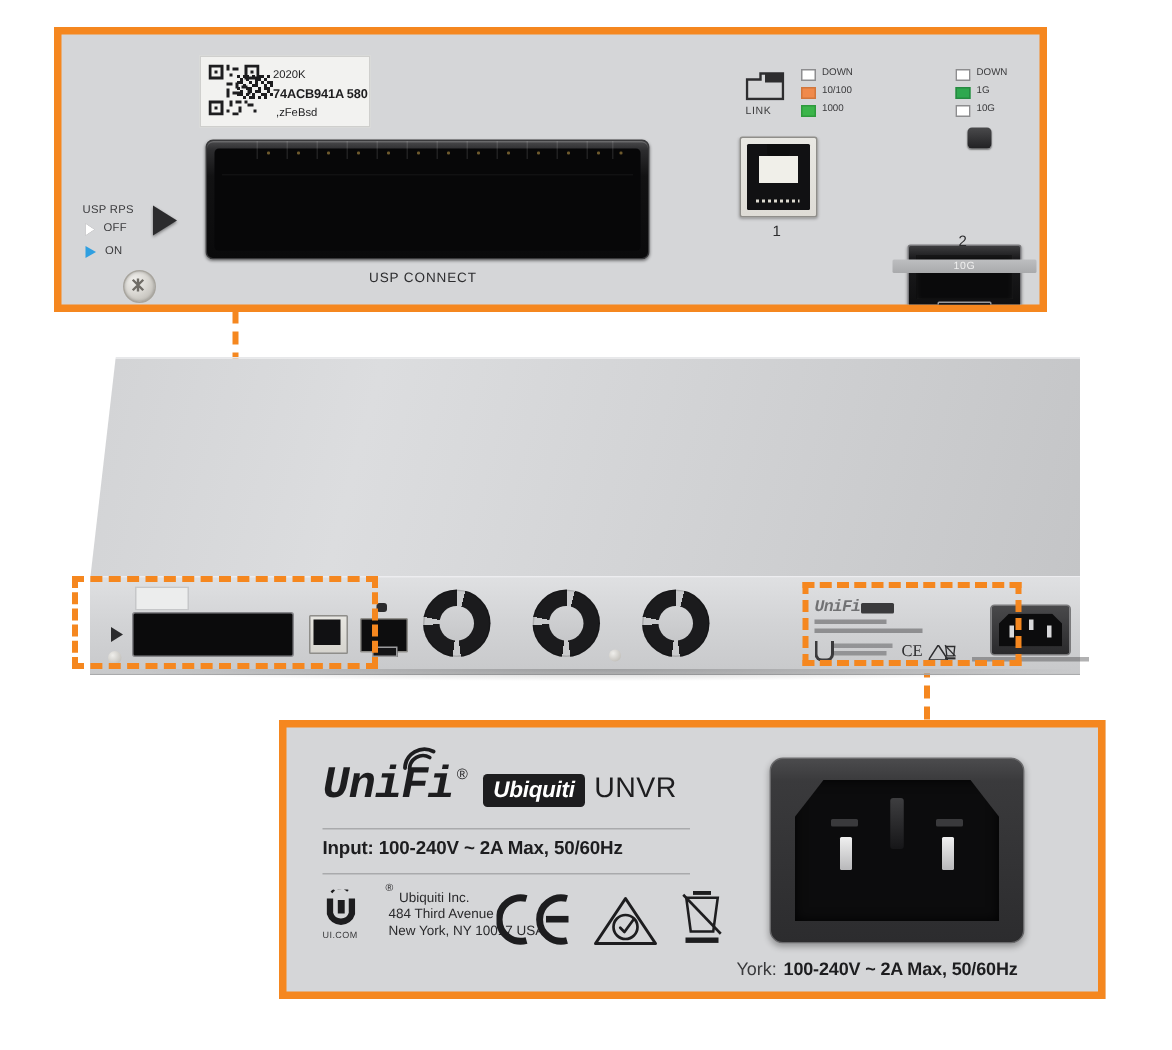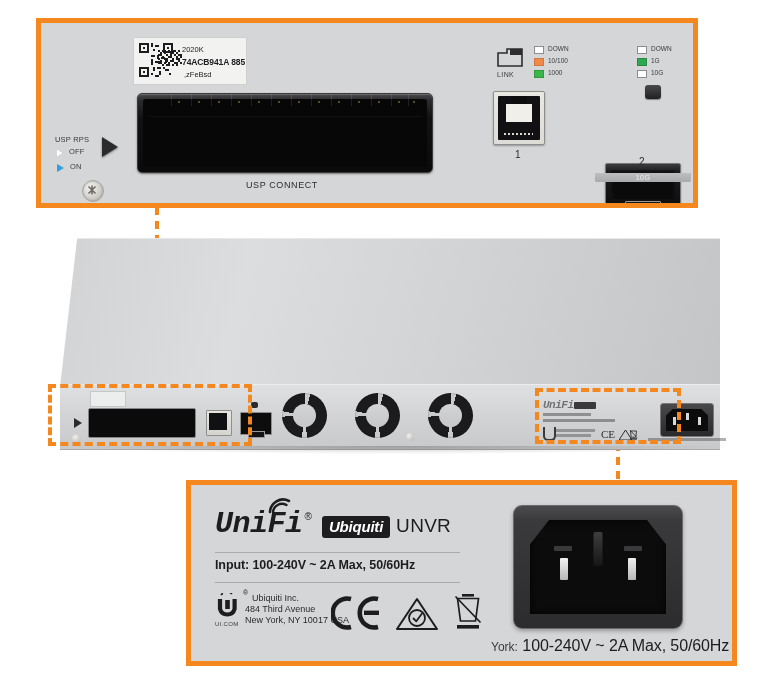--- a/index.html
+++ b/index.html
@@ -392,21 +392,21 @@
               <rect x="8" y="6" width="2" height="1"></rect>
               <rect x="11" y="6" width="1" height="1"></rect>
             <rect x="2" y="7" width="1" height="1"></rect>
               <rect x="4" y="7" width="2" height="1"></rect>
               <rect x="7" y="7" width="1" height="1"></rect>
               <rect x="9" y="7" width="1" height="1"></rect>
           </g>
         </svg>
 
         <div class="abs ln" style="left:48px; top:7px; font-size:7.5px;">2020K</div>
-        <div class="abs ln" style="left:48px; top:19px; font-size:8.5px; font-weight:bold; letter-spacing:-0.1px;">74ACB941A 885</div>
+        <div class="abs ln" style="left:48px; top:19px; font-size:8.5px; font-weight:bold; letter-spacing:-0.1px;">74ACB941A 580</div>
         <div class="abs ln" style="left:50px; top:32px; font-size:7.5px;">,zFeBsd</div>
       </div>
 
       <div class="abs lbl" style="left:14px; top:112px; font-size:7.5px;">USP RPS</div>
       <div class="abs rps-arrow-out" style="left:16px; top:126px;"></div>
       <div class="abs lbl" style="left:28px; top:124px; font-size:7.5px;">OFF</div>
       <div class="abs rps-arrow-on" style="left:16px; top:141px;"></div>
       <div class="abs lbl" style="left:29px; top:139px; font-size:7.5px;">ON</div>
       <div class="abs rps-toggle" style="left:61px; top:114px;"></div>
       <div class="abs screw" style="left:41px; top:157px;">
@@ -586,21 +586,21 @@
           </svg>
         </div>
 
         <div class="rule" style="margin-top:11px; width:245px;"></div>
 
         <div class="spec" style="margin-top:5px; font-size:12.5px; font-weight:bold; letter-spacing:-0.1px;">Input: 100-240V ~ 2A Max, 50/60Hz</div>
 
         <div class="rule" style="margin-top:10px; width:245px;"></div>
       </div>
 
-      <div class="abs" style="left:24px; top:108px; display:flex; align-items:flex-start; gap:4px;">
+      <div class="abs" style="left:24px; top:108px; display:flex; align-items:flex-start; gap:18px;">
         <div style="position:relative; width:26px; height:34px;">
           <svg width="26" height="27" viewBox="0 0 26 27">
             <path d="M6 2 A7.5 7.5 0 0 1 18 2" fill="none" stroke="#1d1d1f" stroke-width="1.6" stroke-dasharray="2.6 2.2"></path>
             <path d="M5 6 L5 16 A7.6 7.6 0 0 0 19.6 16 L19.6 6" fill="none" stroke="#1d1d1f" stroke-width="4.2"></path>
             <rect x="10.2" y="7" width="4.6" height="9" fill="#1d1d1f"></rect>
           </svg>
           <div style="font-size:6px; color:#3a3a3c; letter-spacing:.3px; margin-top:1px;">UI.COM</div>
         </div>
         <div style="position:relative;">
           <span style="position:absolute; left:-2px; top:-4px; font-size:7px; color:#1d1d1f;">®</span>
@@ -635,19 +635,19 @@
         <div class="cav"></div>
         <div class="gnd"></div>
         <div class="slot" style="left:40px;"></div>
         <div class="slot" style="left:110px;"></div>
         <div class="pin" style="left:46px;"></div>
         <div class="pin" style="left:114px;"></div>
       </div>
 
       <div class="abs" style="left:300px; top:152px; white-space:nowrap;">
         <span style="font-size:12px; color:#3a3a3c;">York:</span>
-        <span style="font-size:16px; color:#1d1d1f; font-weight:normal; letter-spacing:-0.1px;">100-240V ~ 2A Max, 50/60Hz</span>
+        <span style="font-size:12px; color:#1d1d1f; font-weight:bold; letter-spacing:-0.1px;">100-240V ~ 2A Max, 50/60Hz</span>
       </div>
 
     </div>
   </div>
 
 </div>
 
 </body></html>

